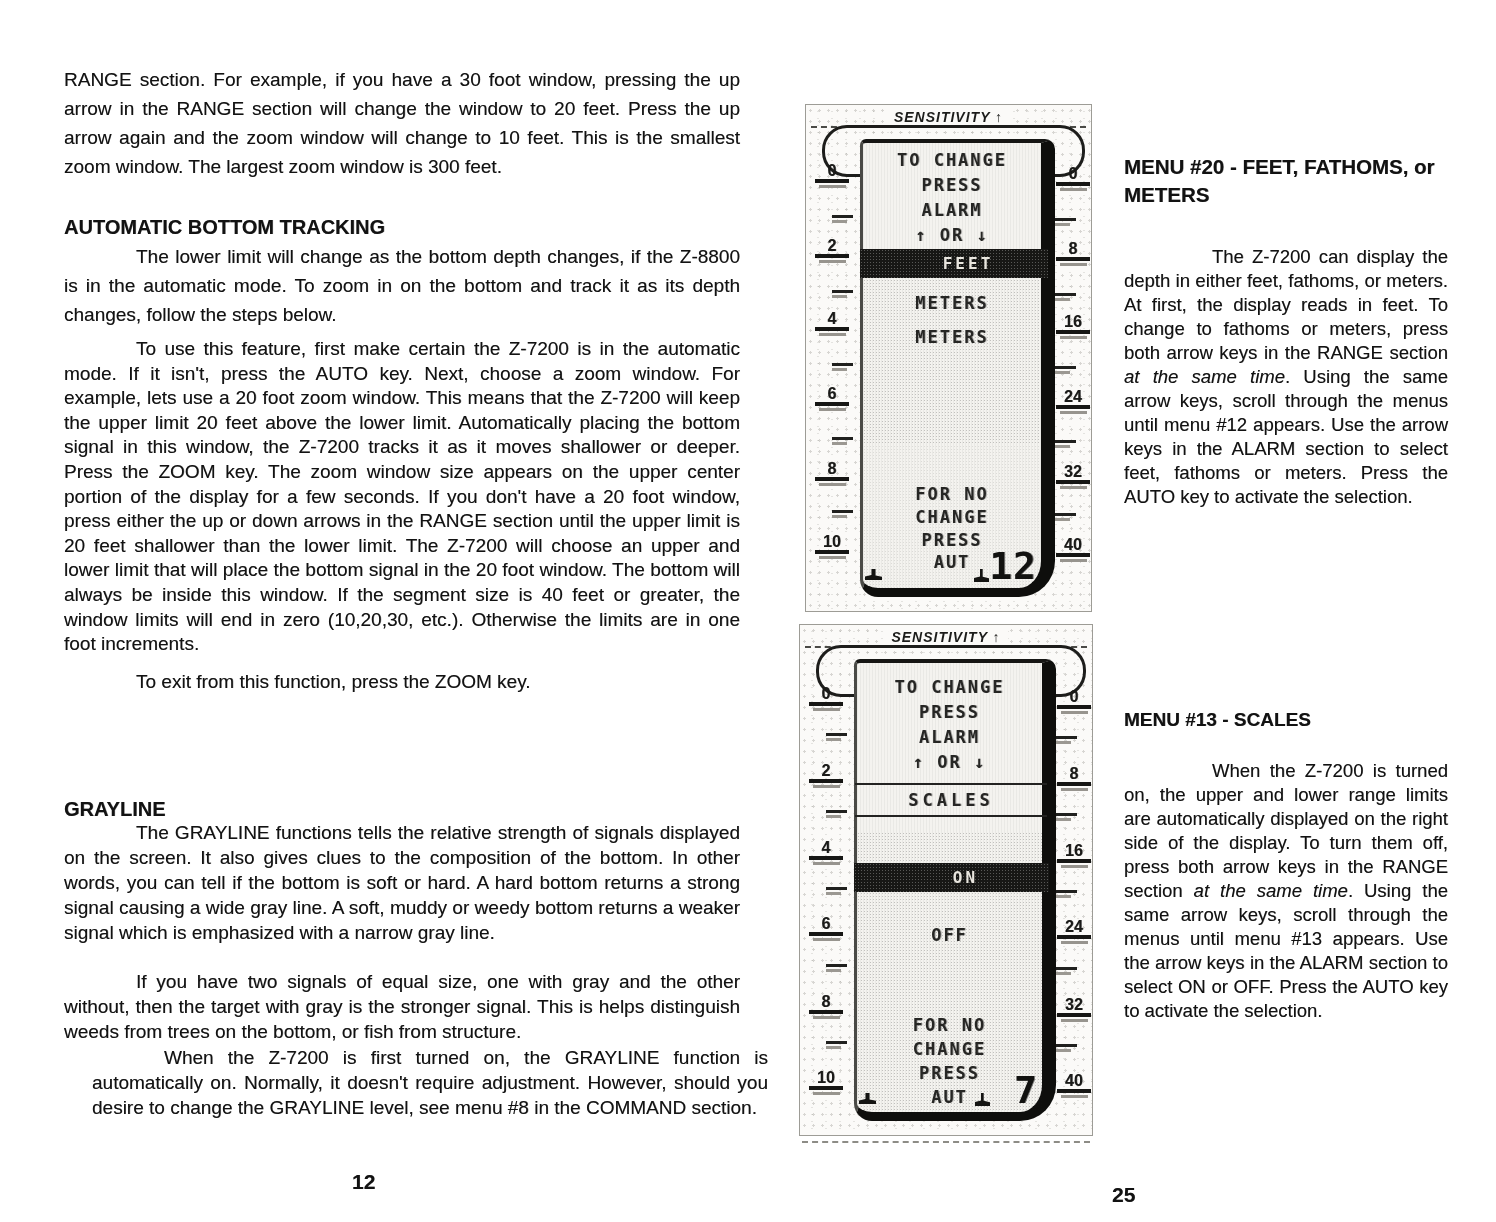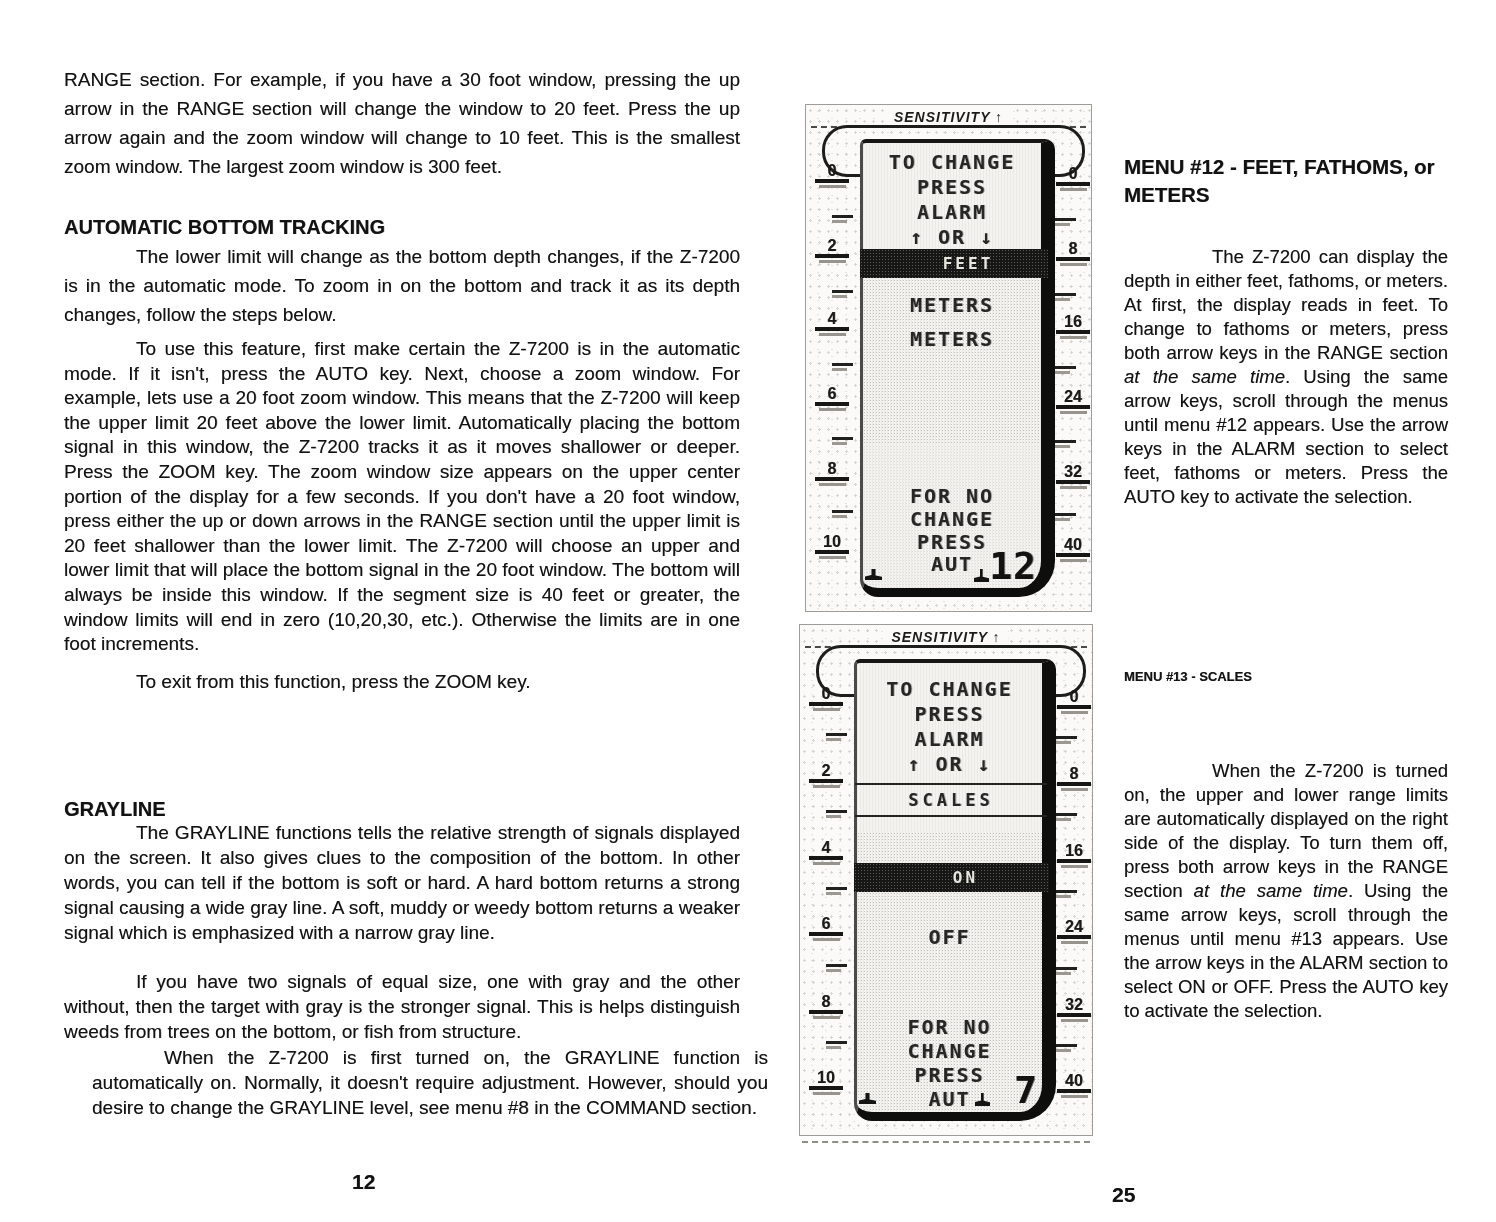--- a/index.html
+++ b/index.html
@@ -20,21 +20,21 @@
   #p4{top:650px;line-height:25px;}
   #h2{left:64px;top:778px;font-size:20px;}
   #p5{top:801px;line-height:25px;}
   #p6{top:950px;line-height:25px;}
   #p7{top:1026px;line-height:25px;margin-left:28px;}
 
   
   .rcol{left:1124px;width:324px;font-size:18.5px;}
   #h12{left:1124px;top:132px;width:330px;font-size:20.5px;line-height:28px;}
   #p12{top:226px;line-height:24px;text-indent:88px;}
-  #h13{left:1124px;top:656px;width:330px;font-size:13px;}
+  #h13{left:1124px;top:690px;width:330px;font-size:19px;}
   #p13{top:740px;line-height:24px;text-indent:88px;}
   .ital{font-style:italic;}
 
   .pageno{position:absolute;font-size:21px;font-weight:bold;text-shadow:0.3px 0.3px 0 rgba(10,10,10,.5);}
   #pn12{left:352px;top:1170px;}
   #pn25{left:1112px;top:1183px;}
 
   
   .figure{
     position:absolute;background-color:#fbfaf8;border:1.5px solid #9d9c96;
@@ -61,21 +61,21 @@
     border-radius:6px 10px 36px 18px;
     background-image:repeating-linear-gradient(90deg, rgba(0,0,0,.045) 0 1px, transparent 1px 3px);
     z-index:3;
   }
   .dither{position:absolute;left:0;right:0;
     background-image:radial-gradient(rgba(22,22,20,.55) 0.7px, transparent 0.95px);
     background-size:3px 3px;opacity:.42;z-index:1;}
   .dither.light{opacity:.2;}
   .scr-line{
     position:absolute;left:0;right:0;text-align:center;z-index:2;
-    font-family:"DejaVu Sans Mono",monospace;font-weight:bold;font-size:20px;
+    font-family:"DejaVu Sans Mono",monospace;font-weight:bold;font-size:17px;
     letter-spacing:2px;color:#262624;text-shadow:1px 0 0 rgba(20,20,20,.3);
   }
   .sel-bar{
     position:absolute;left:-3px;right:-7px;height:29px;background:#171715;z-index:2;
     color:#e9e6df;font-family:"DejaVu Sans Mono",monospace;font-weight:bold;font-size:16px;
     letter-spacing:3px;text-align:center;line-height:29px;
     background-image:radial-gradient(rgba(255,255,255,.28) 0.6px, transparent 0.8px);
     background-size:3px 3px;
     padding-left:28px;
   }
@@ -110,30 +110,30 @@
   .mint.rgt{right:10px;}
 
   .artifact-dash{position:absolute;left:802px;top:1141px;width:288px;border-top:2px dashed #8d8c86;}
 </style>
 </head>
 <body>
 
 <p class="txt lcol" id="p1">RANGE section.  For example, if you have a 30 foot window, pressing the up arrow in the RANGE section will change the window to 20 feet.  Press the up arrow again and the zoom window will change to 10 feet.  This is the smallest zoom window.  The largest zoom window is 300 feet.</p>
 
 <h3 class="head" id="h1">AUTOMATIC BOTTOM TRACKING</h3>
-<p class="txt lcol indent" id="p2">The lower limit will change as the bottom depth changes, if the Z-7200 is in the automatic mode.  To zoom in on the bottom and track it as its depth changes, follow the steps below.</p>
+<p class="txt lcol indent" id="p2">The lower limit will change as the bottom depth changes, if the Z-8800 is in the automatic mode.  To zoom in on the bottom and track it as its depth changes, follow the steps below.</p>
 <p class="txt lcol indent" id="p3">To use this feature, first make certain the Z-7200 is in the automatic mode.  If it isn't, press the AUTO key.  Next, choose a zoom window.  For example, lets use a 20 foot zoom window.  This means that the Z-7200 will keep the upper limit 20 feet above the lower limit.  Automatically placing the bottom signal in this window, the Z-7200 tracks it as it moves shallower or deeper.  Press the ZOOM key.  The zoom window size appears on the upper center portion of the display for a few seconds.  If you don't have a 20 foot window, press either the up or down arrows in the RANGE section until the upper limit is 20 feet shallower than the lower limit.  The Z-7200 will choose an upper and lower limit that will place the bottom signal in the 20 foot window.  The bottom will always be inside this window.  If the segment size is 40 feet or greater, the window limits will end in zero (10,20,30, etc.).  Otherwise the limits are in one foot increments.</p>
 <p class="txt lcol indent" id="p4">To exit from this function, press the ZOOM key.</p>
 
 <h3 class="head" id="h2">GRAYLINE</h3>
 <p class="txt lcol indent" id="p5">The GRAYLINE functions tells the relative strength of signals displayed on the screen.   It also gives clues to the composition of the bottom.  In other words, you can tell if the bottom is soft or hard.  A hard bottom returns a strong signal causing a wide gray line.  A soft, muddy or weedy bottom returns a weaker signal which is emphasized with a narrow gray line.</p>
 <p class="txt lcol indent" id="p6">If you have two signals of equal size, one with gray and the other without, then the target with gray is the stronger signal.  This is helps distinguish weeds from trees on the bottom, or fish from structure.</p>
 <p class="txt lcol indent" id="p7">When the Z-7200 is first turned on, the GRAYLINE function is automatically on.  Normally, it doesn't require adjustment.  However, should you desire to change the GRAYLINE level, see menu #8 in the COMMAND section.</p>
 
-<h3 class="head" id="h12">MENU #12 - FEET, FATHOMS, or METERS</h3>
+<h3 class="head" id="h12">MENU #20 - FEET, FATHOMS, or METERS</h3>
 <p class="txt rcol" id="p12"><span>The Z-7200 can display the depth in either feet, fathoms, or meters.  At first, the display reads in feet.  To change to fathoms or meters, press both arrow keys in the RANGE section </span><span class="ital">at the same time</span><span>.  Using the same arrow keys, scroll through the menus until menu #12 appears.  Use the arrow keys in the ALARM section to select feet, fathoms or meters.  Press the AUTO key to activate the selection.</span></p>
 
 <h3 class="head" id="h13">MENU #13 - SCALES</h3>
 <p class="txt rcol" id="p13"><span>When the Z-7200 is turned on, the upper and lower range limits are automatically displayed on the right side of the display.  To turn them off, press both arrow keys in the RANGE section </span><span class="ital">at the same time</span><span>.  Using the same arrow keys, scroll through the menus until menu #13 appears.  Use the arrow keys in the ALARM section to select ON or OFF.  Press the AUTO key to activate the selection.</span></p>
 
 <div class="figure fig1">
   <div class="sens-dash"></div>
   <div class="pill"></div>
   <div class="sens-label"><span>SENSITIVITY ↑</span></div>
 

